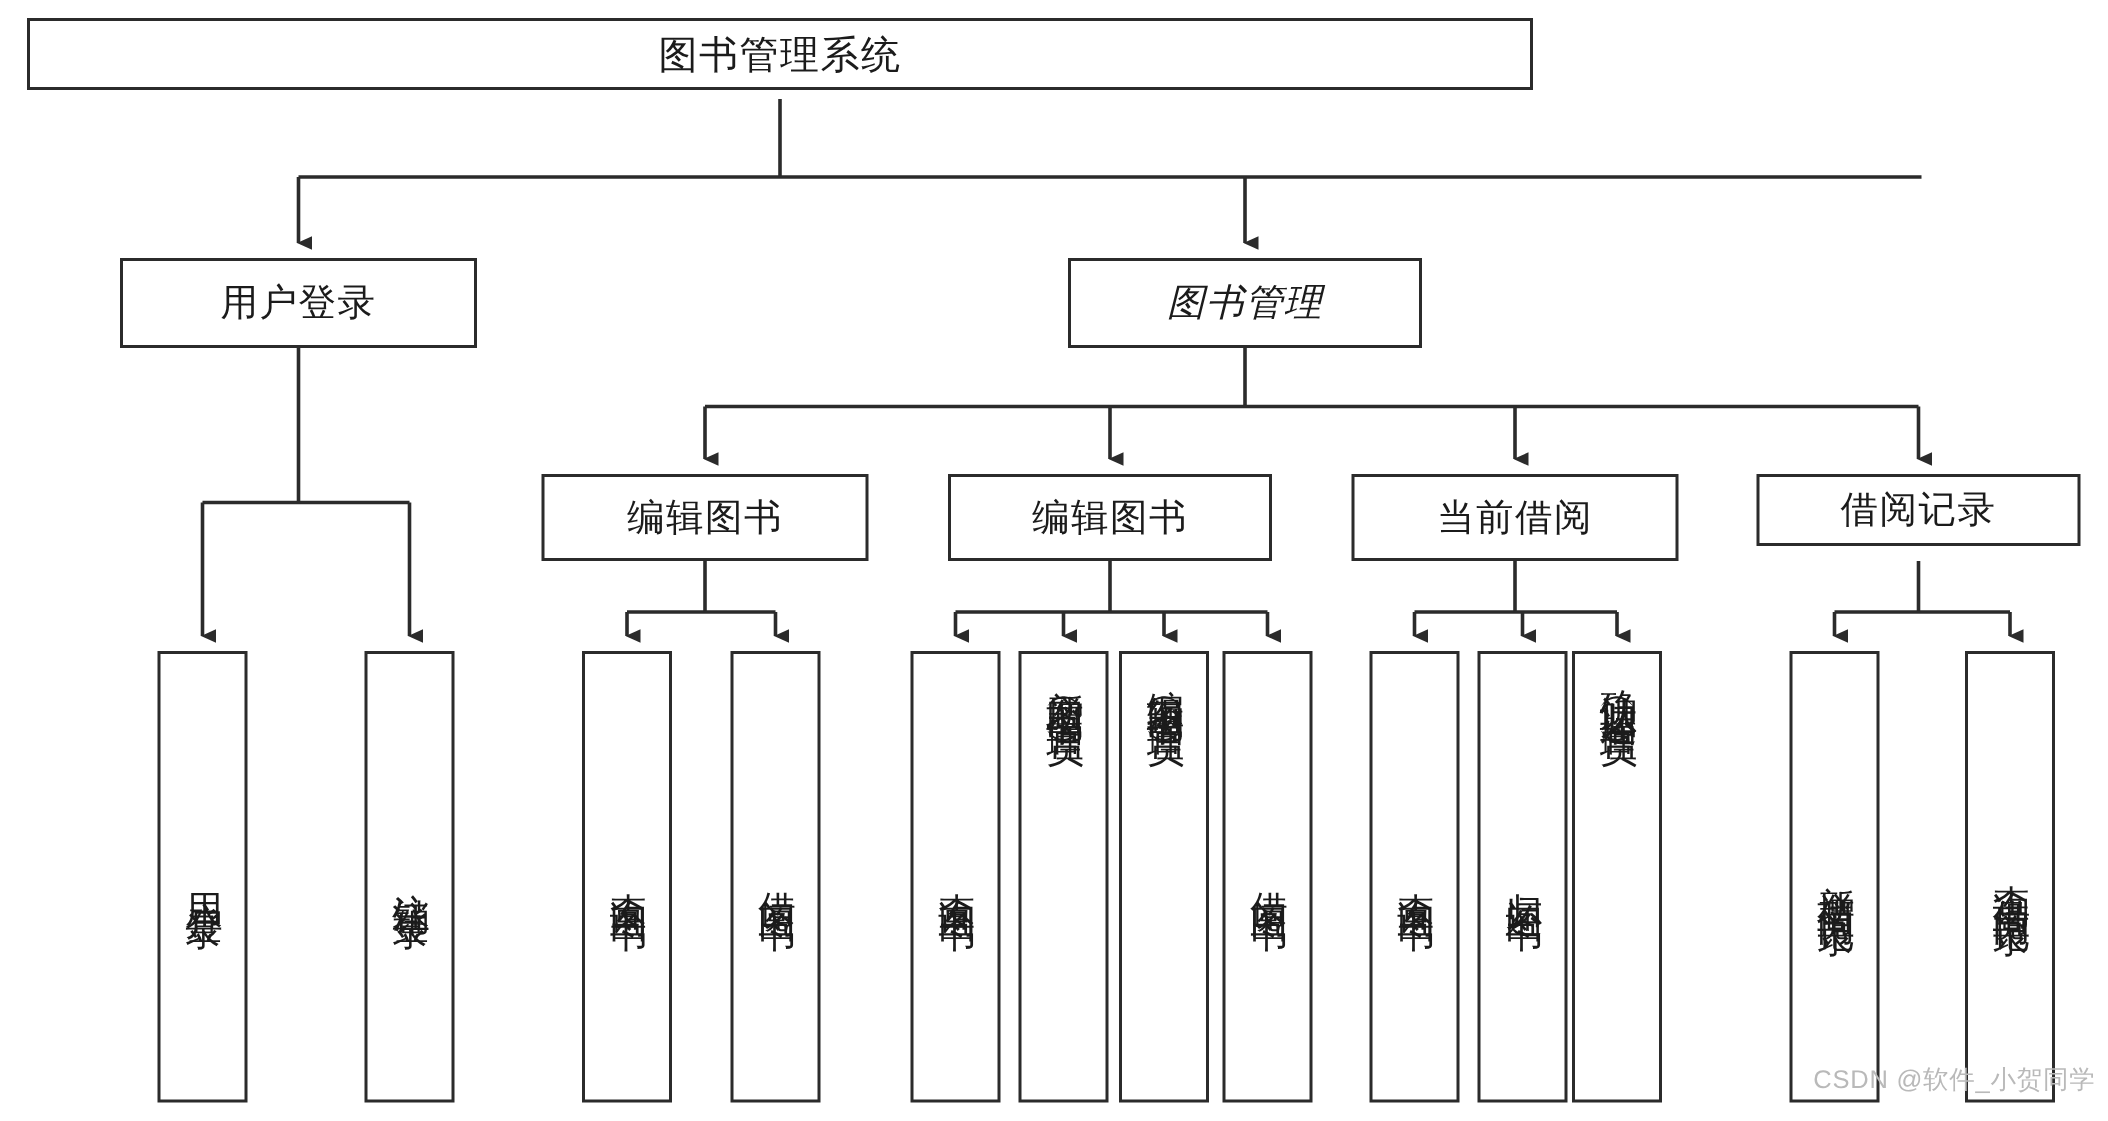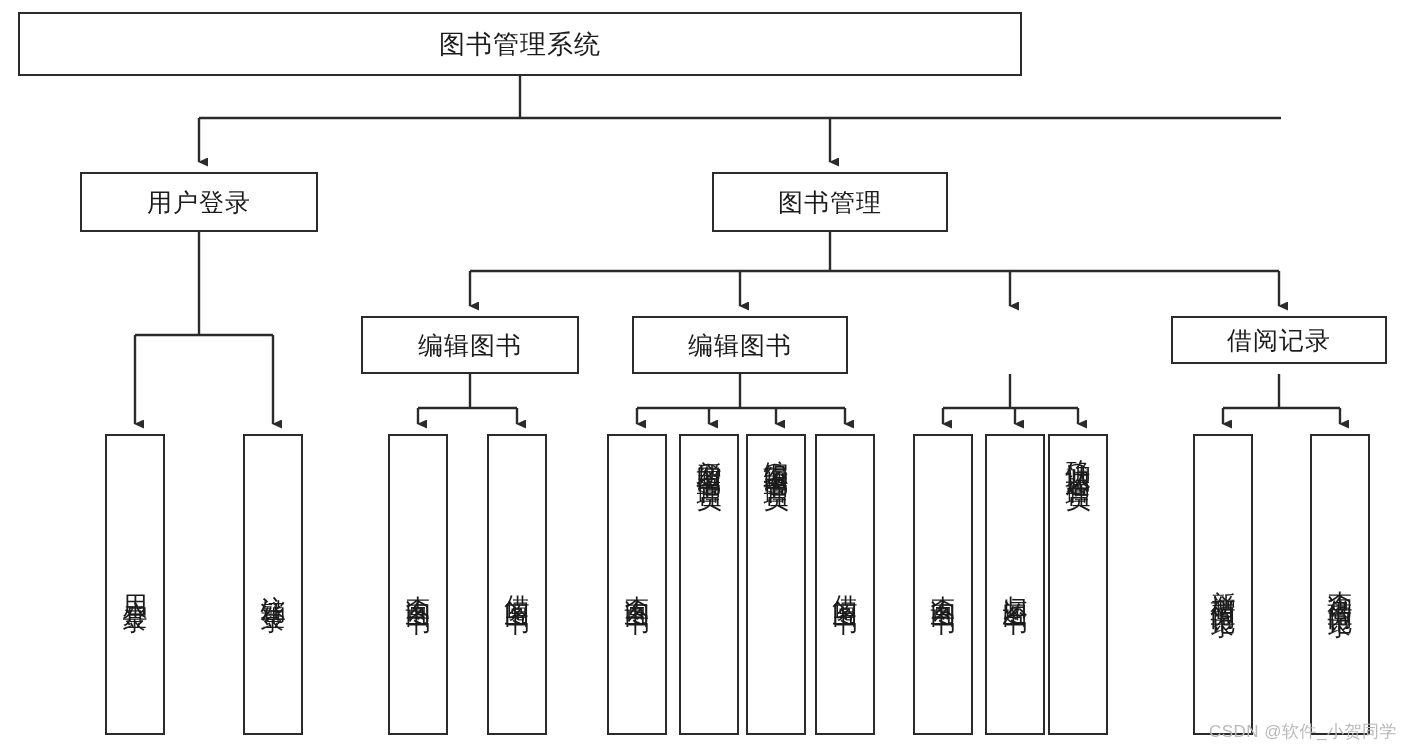--- a/index.html
+++ b/index.html
@@ -65,21 +65,21 @@
   
   .node.v.long {
     align-items: flex-start;
   }
   .node.v.long .node-label {
     letter-spacing: 4px;
   }
   #watermark {
     position: absolute;
     right: 8px;
-    bottom: 4px;
+    bottom: 16px;
     font-size: 17px;
     color: #b9b9b9;
     z-index: 5;
     white-space: nowrap;
     letter-spacing: 0.5px;
   }
 </style>
 </head>
 <body>
 
@@ -146,37 +146,40 @@
     </g>
 
     <g stroke="#2b2b2b" stroke-width="2.4" fill="none">
       <path d="M 1279 374 L 1279 408"></path>
       <path d="M 1223 408 L 1340 408"></path>
       <path d="M 1223 408 L 1223 424" marker-end="url(#arrow)"></path>
       <path d="M 1340 408 L 1340 424" marker-end="url(#arrow)"></path>
     </g>
   </svg>
 
-  <div class="node h root" style="left: 18px; top: 12px; width: 1004px; height: 64px;">
+  <div class="node h root" style="left: 18px; top: 12px; width: 1004px; height: 48px;">
     <span class="node-label">图书管理系统</span>
   </div>
 
   <div class="node h" style="left: 80px; top: 172px; width: 238px; height: 60px;">
     <span class="node-label">用户登录</span>
   </div>
-  <div class="node h" style="left: 712px; top: 172px; width: 236px; height: 60px;">
+  <div class="node h" style="left: 712px; top: 172px; width: 236px; height: 60px; font-style: italic;">
     <span class="node-label">图书管理</span>
   </div>
 
   <div class="node h" style="left: 361px; top: 316px; width: 218px; height: 58px;">
     <span class="node-label">编辑图书</span>
   </div>
   <div class="node h" style="left: 632px; top: 316px; width: 216px; height: 58px;">
     <span class="node-label">编辑图书</span>
   </div>
+  <div class="node h" style="left: 901px; top: 316px; width: 218px; height: 58px;">
+    <span class="node-label">当前借阅</span>
+  </div>
   <div class="node h" style="left: 1171px; top: 316px; width: 216px; height: 48px;">
     <span class="node-label">借阅记录</span>
   </div>
 
   <div class="node v" style="left: 105px; top: 434px; width: 60px; height: 301px;">
     <span class="node-label">用户登录</span>
   </div>
   <div class="node v" style="left: 243px; top: 434px; width: 60px; height: 301px;">
     <span class="node-label">注销登录</span>
   </div>

